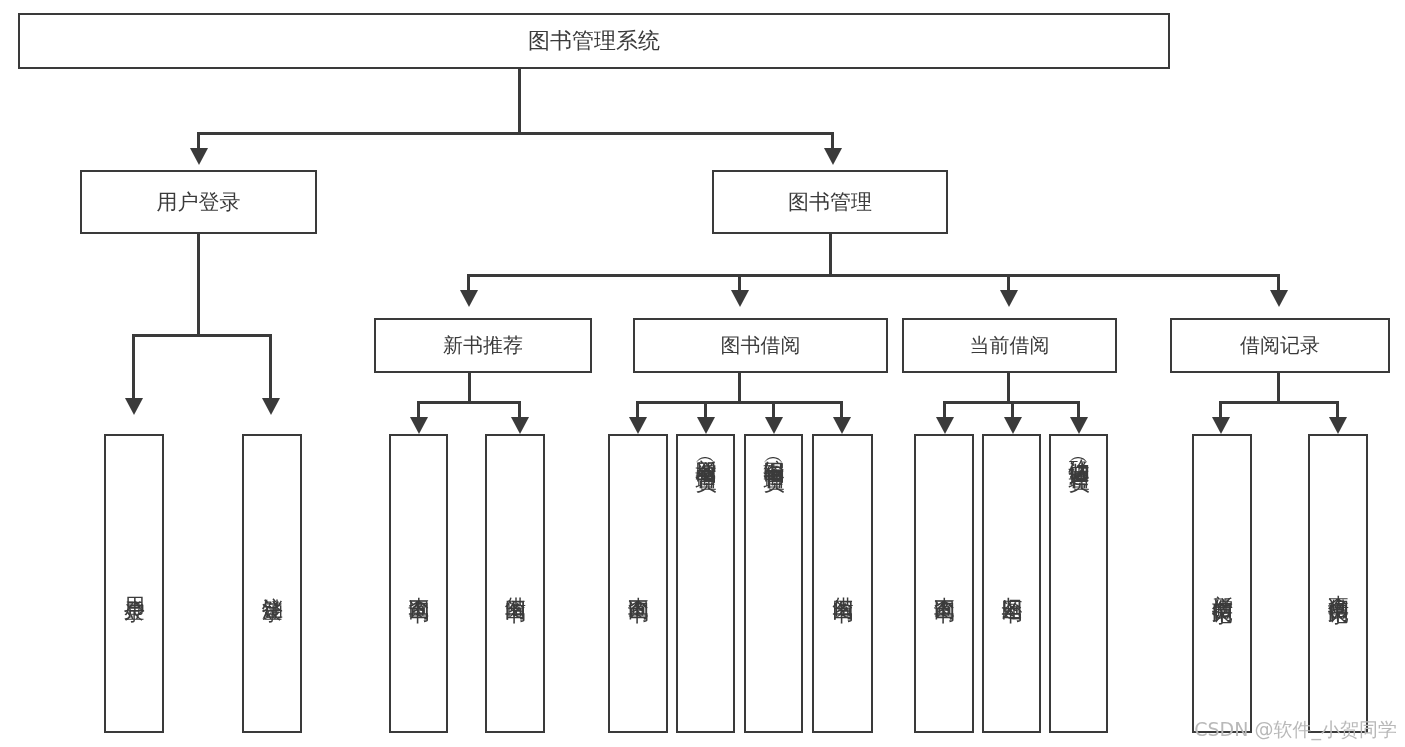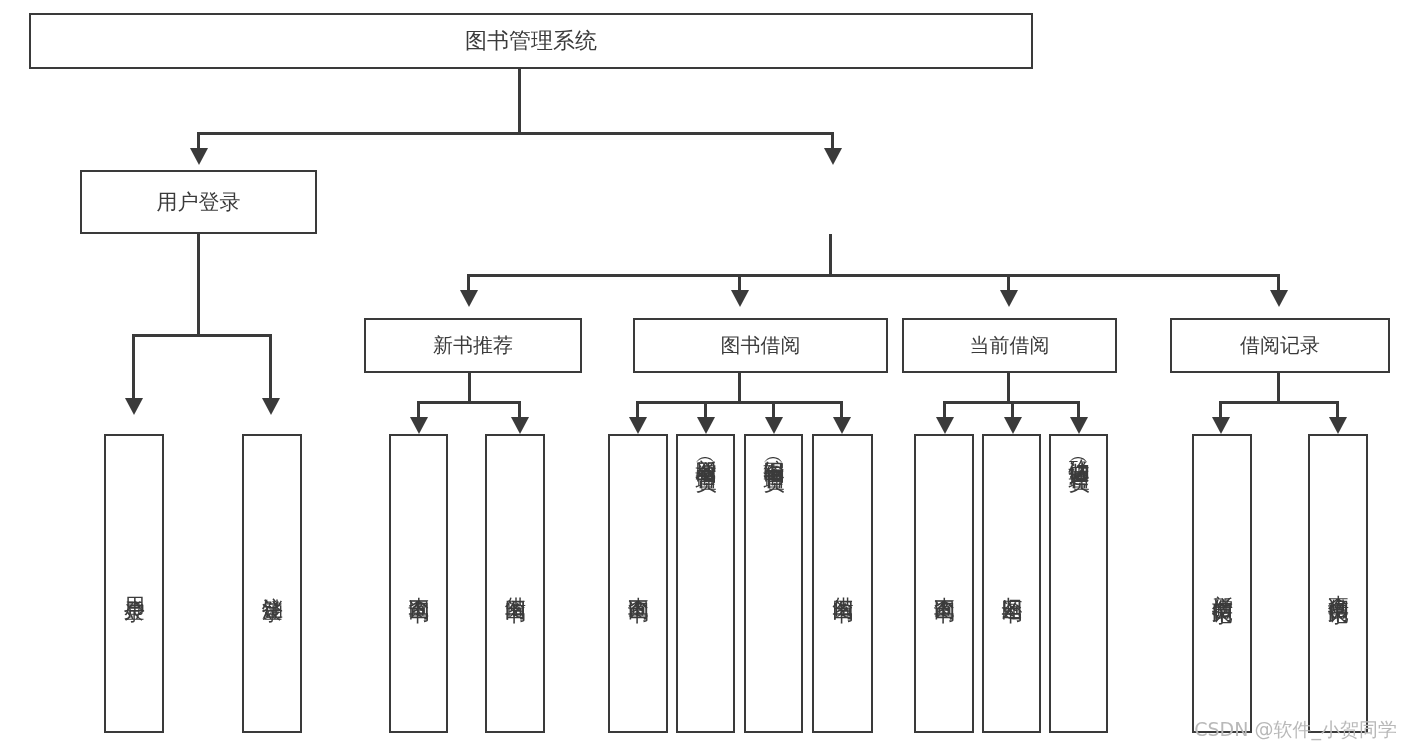--- a/index.html
+++ b/index.html
@@ -79,56 +79,59 @@
     color:#b9b9b9;
     white-space:nowrap;
     pointer-events:none;
   }
 </style>
 </head>
 <body>
 
 <div id="diagram">
 
-  <div class="node root" style="left:18px;top:13px;width:1004px;height:56px;margin-left:11px;">
+  <div class="node root" style="left:18px;top:13px;width:1152px;height:56px;">
     <span>图书管理系统</span>
   </div>
 
   <div class="conn vline" style="left:518px;top:69px;width:3px;height:65px;"></div>
 
   <div class="conn hline" style="left:197px;top:132px;width:637px;height:3px;"></div>
 
   <div class="conn vline" style="left:197px;top:132px;width:3px;height:20px;"></div>
   <div class="arrow" style="left:190px;top:148px;"></div>
   <div class="conn vline" style="left:831px;top:132px;width:3px;height:20px;"></div>
   <div class="arrow" style="left:824px;top:148px;"></div>
 
   <div class="node lvl1" style="left:80px;top:170px;width:237px;height:64px;">
     <span>用户登录</span>
+  </div>
+  <div class="node lvl1" style="left:712px;top:170px;width:236px;height:64px;">
+    <span>图书管理</span>
   </div>
 
   <div class="conn vline" style="left:197px;top:234px;width:3px;height:102px;"></div>
   <div class="conn hline" style="left:132px;top:334px;width:137px;height:3px;"></div>
   <div class="conn vline" style="left:132px;top:334px;width:3px;height:68px;"></div>
   <div class="arrow" style="left:125px;top:398px;"></div>
   <div class="conn vline" style="left:269px;top:334px;width:3px;height:68px;"></div>
   <div class="arrow" style="left:262px;top:398px;"></div>
 
   <div class="conn vline" style="left:829px;top:234px;width:3px;height:42px;"></div>
   <div class="conn hline" style="left:467px;top:274px;width:813px;height:3px;"></div>
   <div class="conn vline" style="left:467px;top:274px;width:3px;height:20px;"></div>
   <div class="arrow" style="left:460px;top:290px;"></div>
   <div class="conn vline" style="left:738px;top:274px;width:3px;height:20px;"></div>
   <div class="arrow" style="left:731px;top:290px;"></div>
   <div class="conn vline" style="left:1007px;top:274px;width:3px;height:20px;"></div>
   <div class="arrow" style="left:1000px;top:290px;"></div>
   <div class="conn vline" style="left:1277px;top:274px;width:3px;height:20px;"></div>
   <div class="arrow" style="left:1270px;top:290px;"></div>
 
-  <div class="node lvl2" style="left:364px;top:318px;width:218px;height:55px;">
+  <div class="node lvl2" style="left:374px;top:318px;width:218px;height:55px;">
     <span>新书推荐</span>
   </div>
   <div class="node lvl2" style="left:633px;top:318px;width:255px;height:55px;">
     <span>图书借阅</span>
   </div>
   <div class="node lvl2" style="left:902px;top:318px;width:215px;height:55px;">
     <span>当前借阅</span>
   </div>
   <div class="node lvl2" style="left:1170px;top:318px;width:220px;height:55px;align-items:center;">
     <span>借阅记录</span>

